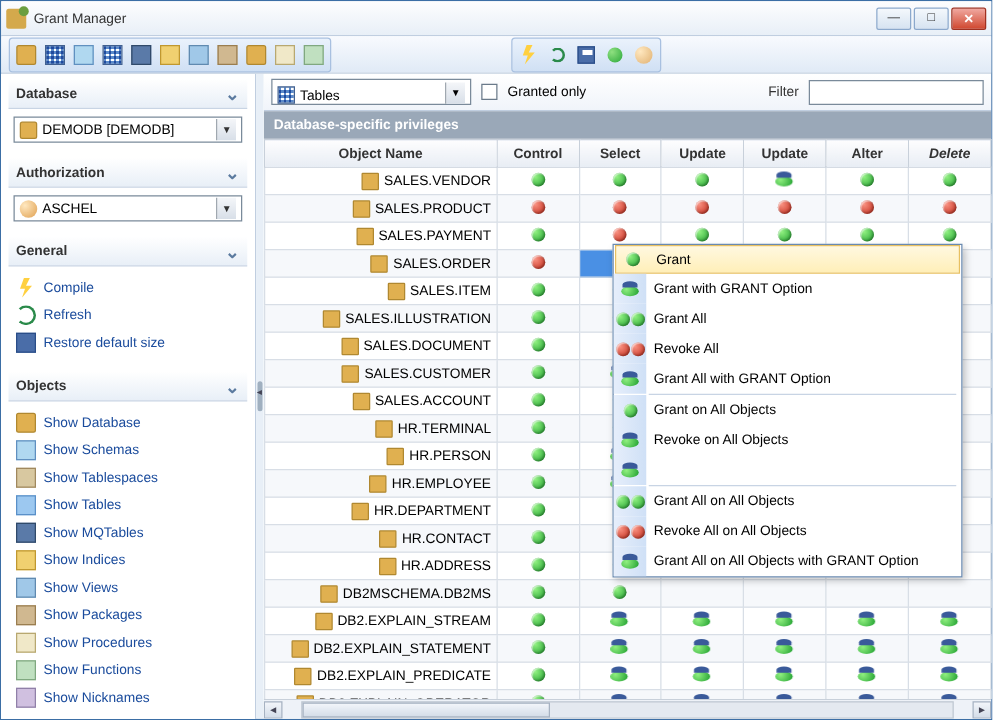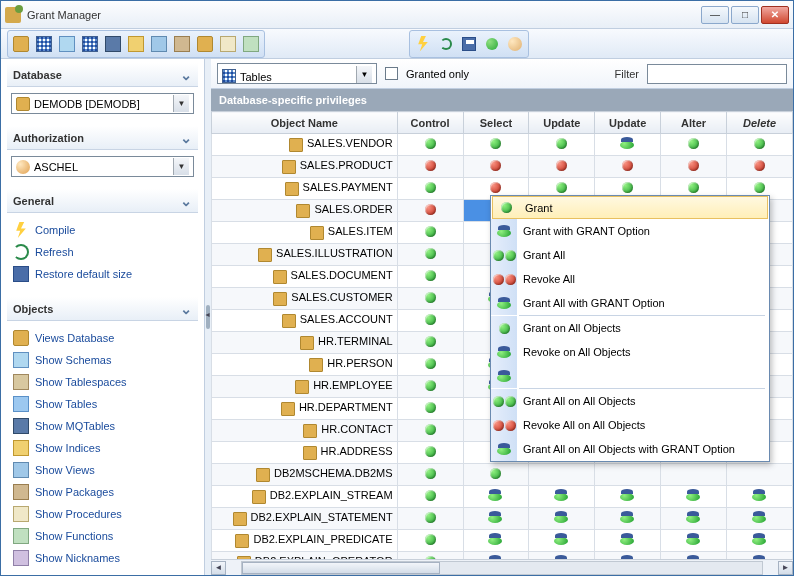--- a/index.html
+++ b/index.html
@@ -227,21 +227,21 @@
       </div>
 
       <div class="sb-section">
         <div class="sb-header">
           <span>Objects</span>
           <span class="chev">⌄</span>
         </div>
         <div class="sb-body" id="objects-links">
             <div class="sb-link">
               <span class="ic ic-db"></span>
-              <span>Views Database</span>
+              <span>Show Database</span>
             </div>
             <div class="sb-link">
               <span class="ic ic-schema"></span>
               <span>Show Schemas</span>
             </div>
             <div class="sb-link">
               <span class="ic ic-tablespace"></span>
               <span>Show Tablespaces</span>
             </div>
             <div class="sb-link">

